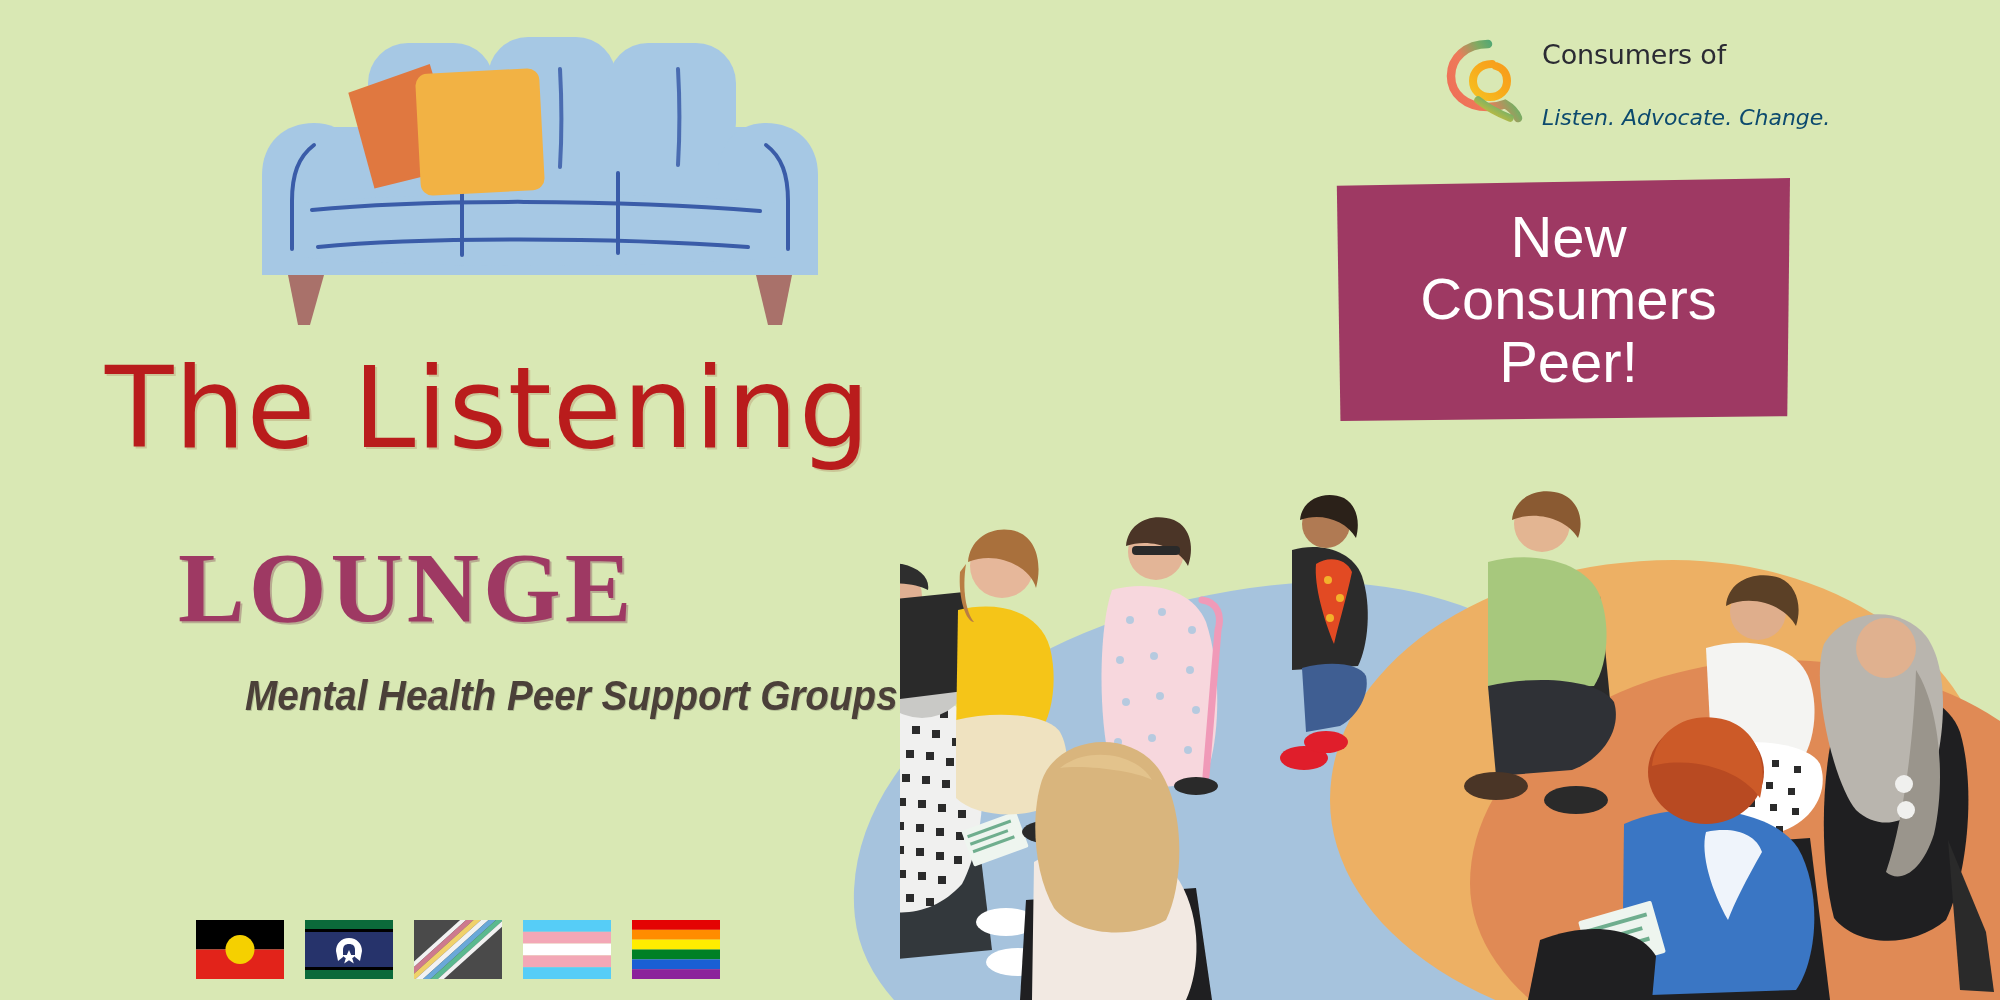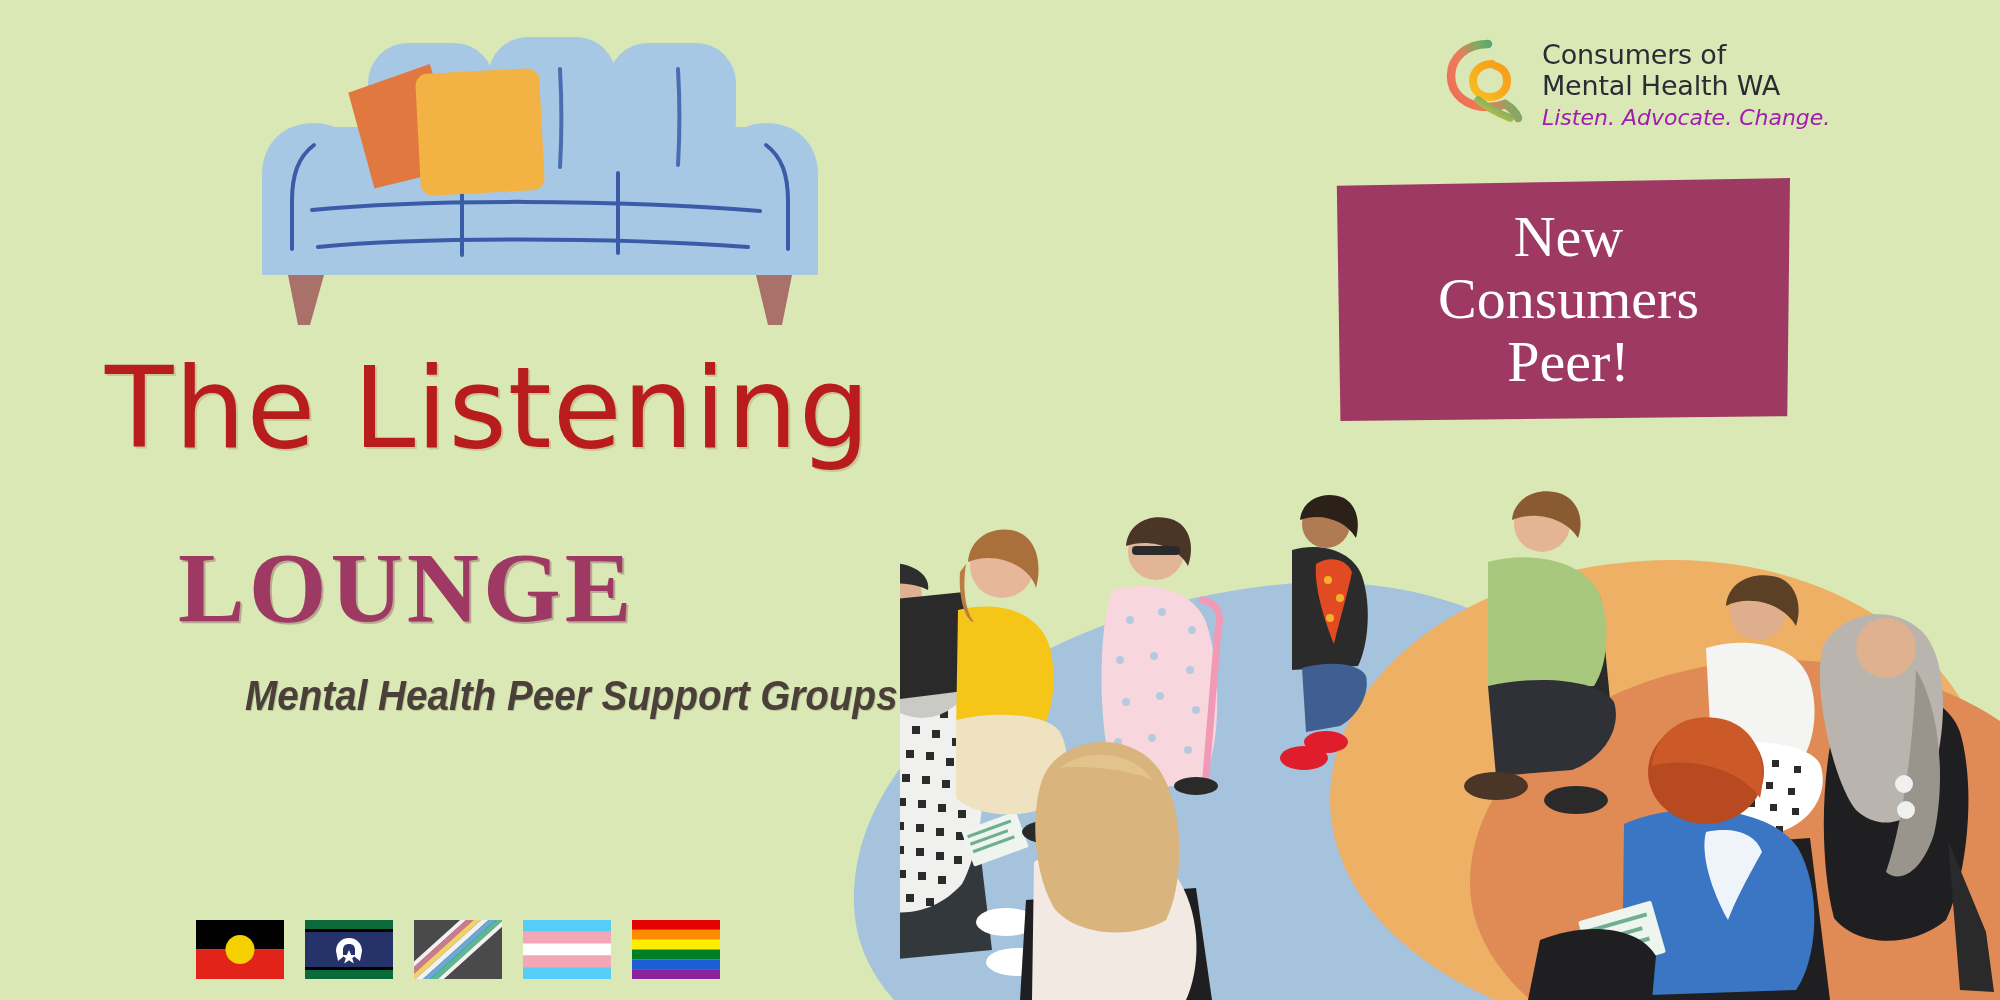--- a/index.html
+++ b/index.html
@@ -94,42 +94,42 @@
     position: absolute;
     inset: 0;
     display: flex;
     flex-direction: column;
     align-items: center;
     justify-content: center;
     color: #ffffff;
     font-size: 58px;
     line-height: 1.07;
     font-weight: 500;
-    font-family: Liberation Serif, serif;
+    font-family: Liberation Sans, sans-serif;
     text-align: center;
     padding-left: 12px;
     box-sizing: border-box;
   }
 
   
   .logo { position: absolute; left: 1442px; top: 34px; width: 350px; height: 100px; }
   .logo-mark { position: absolute; left: 0; top: 0; width: 92px; height: 92px; }
   .logo-text {
     position: absolute; left: 100px; top: 6px;
     color: #2b2b33;
     font-size: 27px;
     font-weight: normal;
     line-height: 1.14;
     font-family: "DejaVu Sans", sans-serif;
     letter-spacing: -0.2px;
     white-space: nowrap;
   }
   .logo-tagline {
     position: absolute; left: 100px; top: 71px;
-    color: #a21caf;
+    color: #0c4a6e;
     font-size: 22px;
     font-style: italic;
     font-family: "DejaVu Sans", sans-serif;
     white-space: nowrap;
   }
 
   
   .flags {
     position: absolute;
     left: 196px; top: 920px;
@@ -225,21 +225,20 @@
 
         <path d="M46 10 C24 10 9 24 9 42 C9 60 24 73 46 73 C52 73 58 72 63 70 C70 74 74 79 76 84" fill="none" stroke="url(#outerGrad)" stroke-width="8.5" stroke-linecap="round"></path>
 
         <path d="M50 30 C38 30 31 38 31 47 C31 56 38 63 48 63 C58 63 65 56 65 47 C65 40 61 34 54 32" fill="none" stroke="url(#innerGrad)" stroke-width="8" stroke-linecap="round"></path>
 
         <path d="M36 66 C46 74 58 80 68 84" fill="none" stroke="url(#tailGrad)" stroke-width="7.5" stroke-linecap="round"></path>
       </svg>
     </div>
     <div class="logo-text">
       <div>Consumers of</div>
-      <div>Mental Health WA</div>
     </div>
     <div class="logo-tagline">Listen. Advocate. Change.</div>
   </div>
 
   <div class="people">
     <svg viewBox="0 0 1100 520" width="1100" height="520" xmlns="http://www.w3.org/2000/svg">
       <g stroke="none">
 
         <g>
           <path d="M-60 180 L30 176 L44 300 L-60 308 Z" fill="#1c1c1c" opacity="0"></path>

